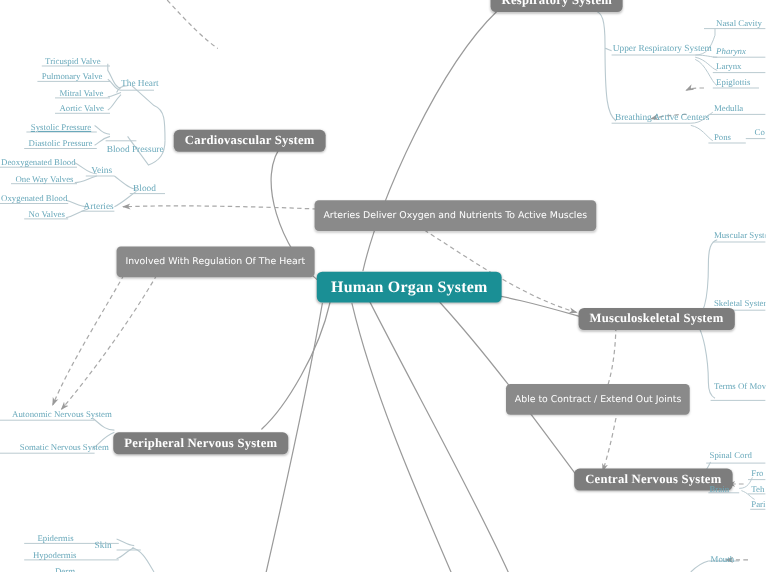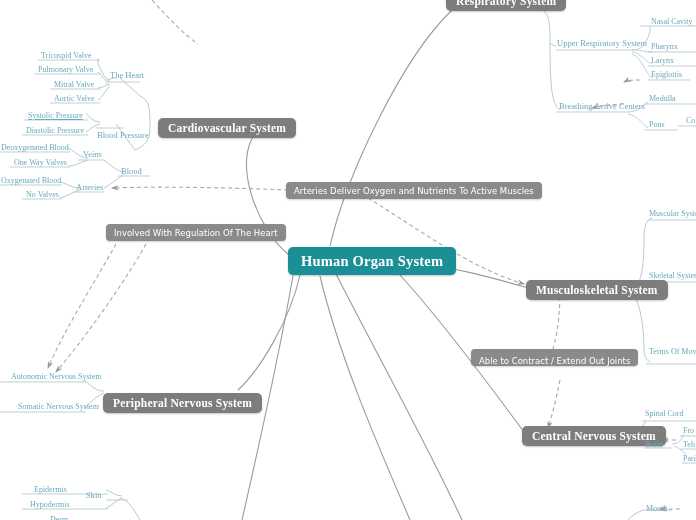--- a/index.html
+++ b/index.html
@@ -34,21 +34,21 @@
     box-shadow:0 1px 2px rgba(0,0,0,.22);
   }
   .note{
     position:absolute;
     background:#8a8a8a;
     color:#ffffff;
     font-family:"DejaVu Sans", sans-serif;
     font-size:8.5px;
     font-weight:normal;
     border-radius:4px;
-    height:17px;
+    height:28px;
     padding:0 8px;
     display:flex;align-items:center;justify-content:center;
     white-space:nowrap;
     box-sizing:border-box;
     box-shadow:0 1px 2px rgba(0,0,0,.18);
   }
   .leaf{
     position:absolute;
     color:#6aa9bb;
     font-size:8.5px;
@@ -232,21 +232,21 @@
 <div class="node node-branch" style="left:103px;top:381px;margin-top:12px;">
   <span>Peripheral Nervous System</span>
 </div>
 
 <div class="note" style="left:286px;top:182px;">
   <span>Arteries Deliver Oxygen and Nutrients To Active Muscles</span>
 </div>
 <div class="note" style="left:106px;top:224px;">
   <span>Involved With Regulation Of The Heart</span>
 </div>
-<div class="note" style="left:471px;top:349px;align-items:flex-end;">
+<div class="note" style="left:460px;top:349px;">
   <span>Able to Contract / Extend Out Joints</span>
 </div>
 
 <div class="leaf l2" style="left:110px;top:70px;">
   <span>The Heart</span>
 </div>
 <div class="leaf l3" style="left:41px;top:50px;">
   <span>Tricuspid Valve</span>
 </div>
 <div class="leaf l3" style="left:38px;top:64px;">
@@ -288,21 +288,21 @@
 <div class="leaf l3" style="left:26px;top:189px;">
   <span>No Valves</span>
 </div>
 
 <div class="leaf l2" style="left:557px;top:38px;">
   <span>Upper Respiratory System</span>
 </div>
 <div class="leaf l3" style="left:651px;top:16px;">
   <span>Nasal Cavity</span>
 </div>
-<div class="leaf l3" style="left:651px;top:41px;">
+<div class="leaf l3" style="left:651px;top:41px;font-style:italic;">
   <span>Pharynx</span>
 </div>
 <div class="leaf l3" style="left:651px;top:55px;">
   <span>Larynx</span>
 </div>
 <div class="leaf l3" style="left:651px;top:69px;">
   <span>Epiglottis</span>
 </div>
 <div class="leaf l2" style="left:559px;top:101px;">
   <span>Breathing Active Centers</span>

